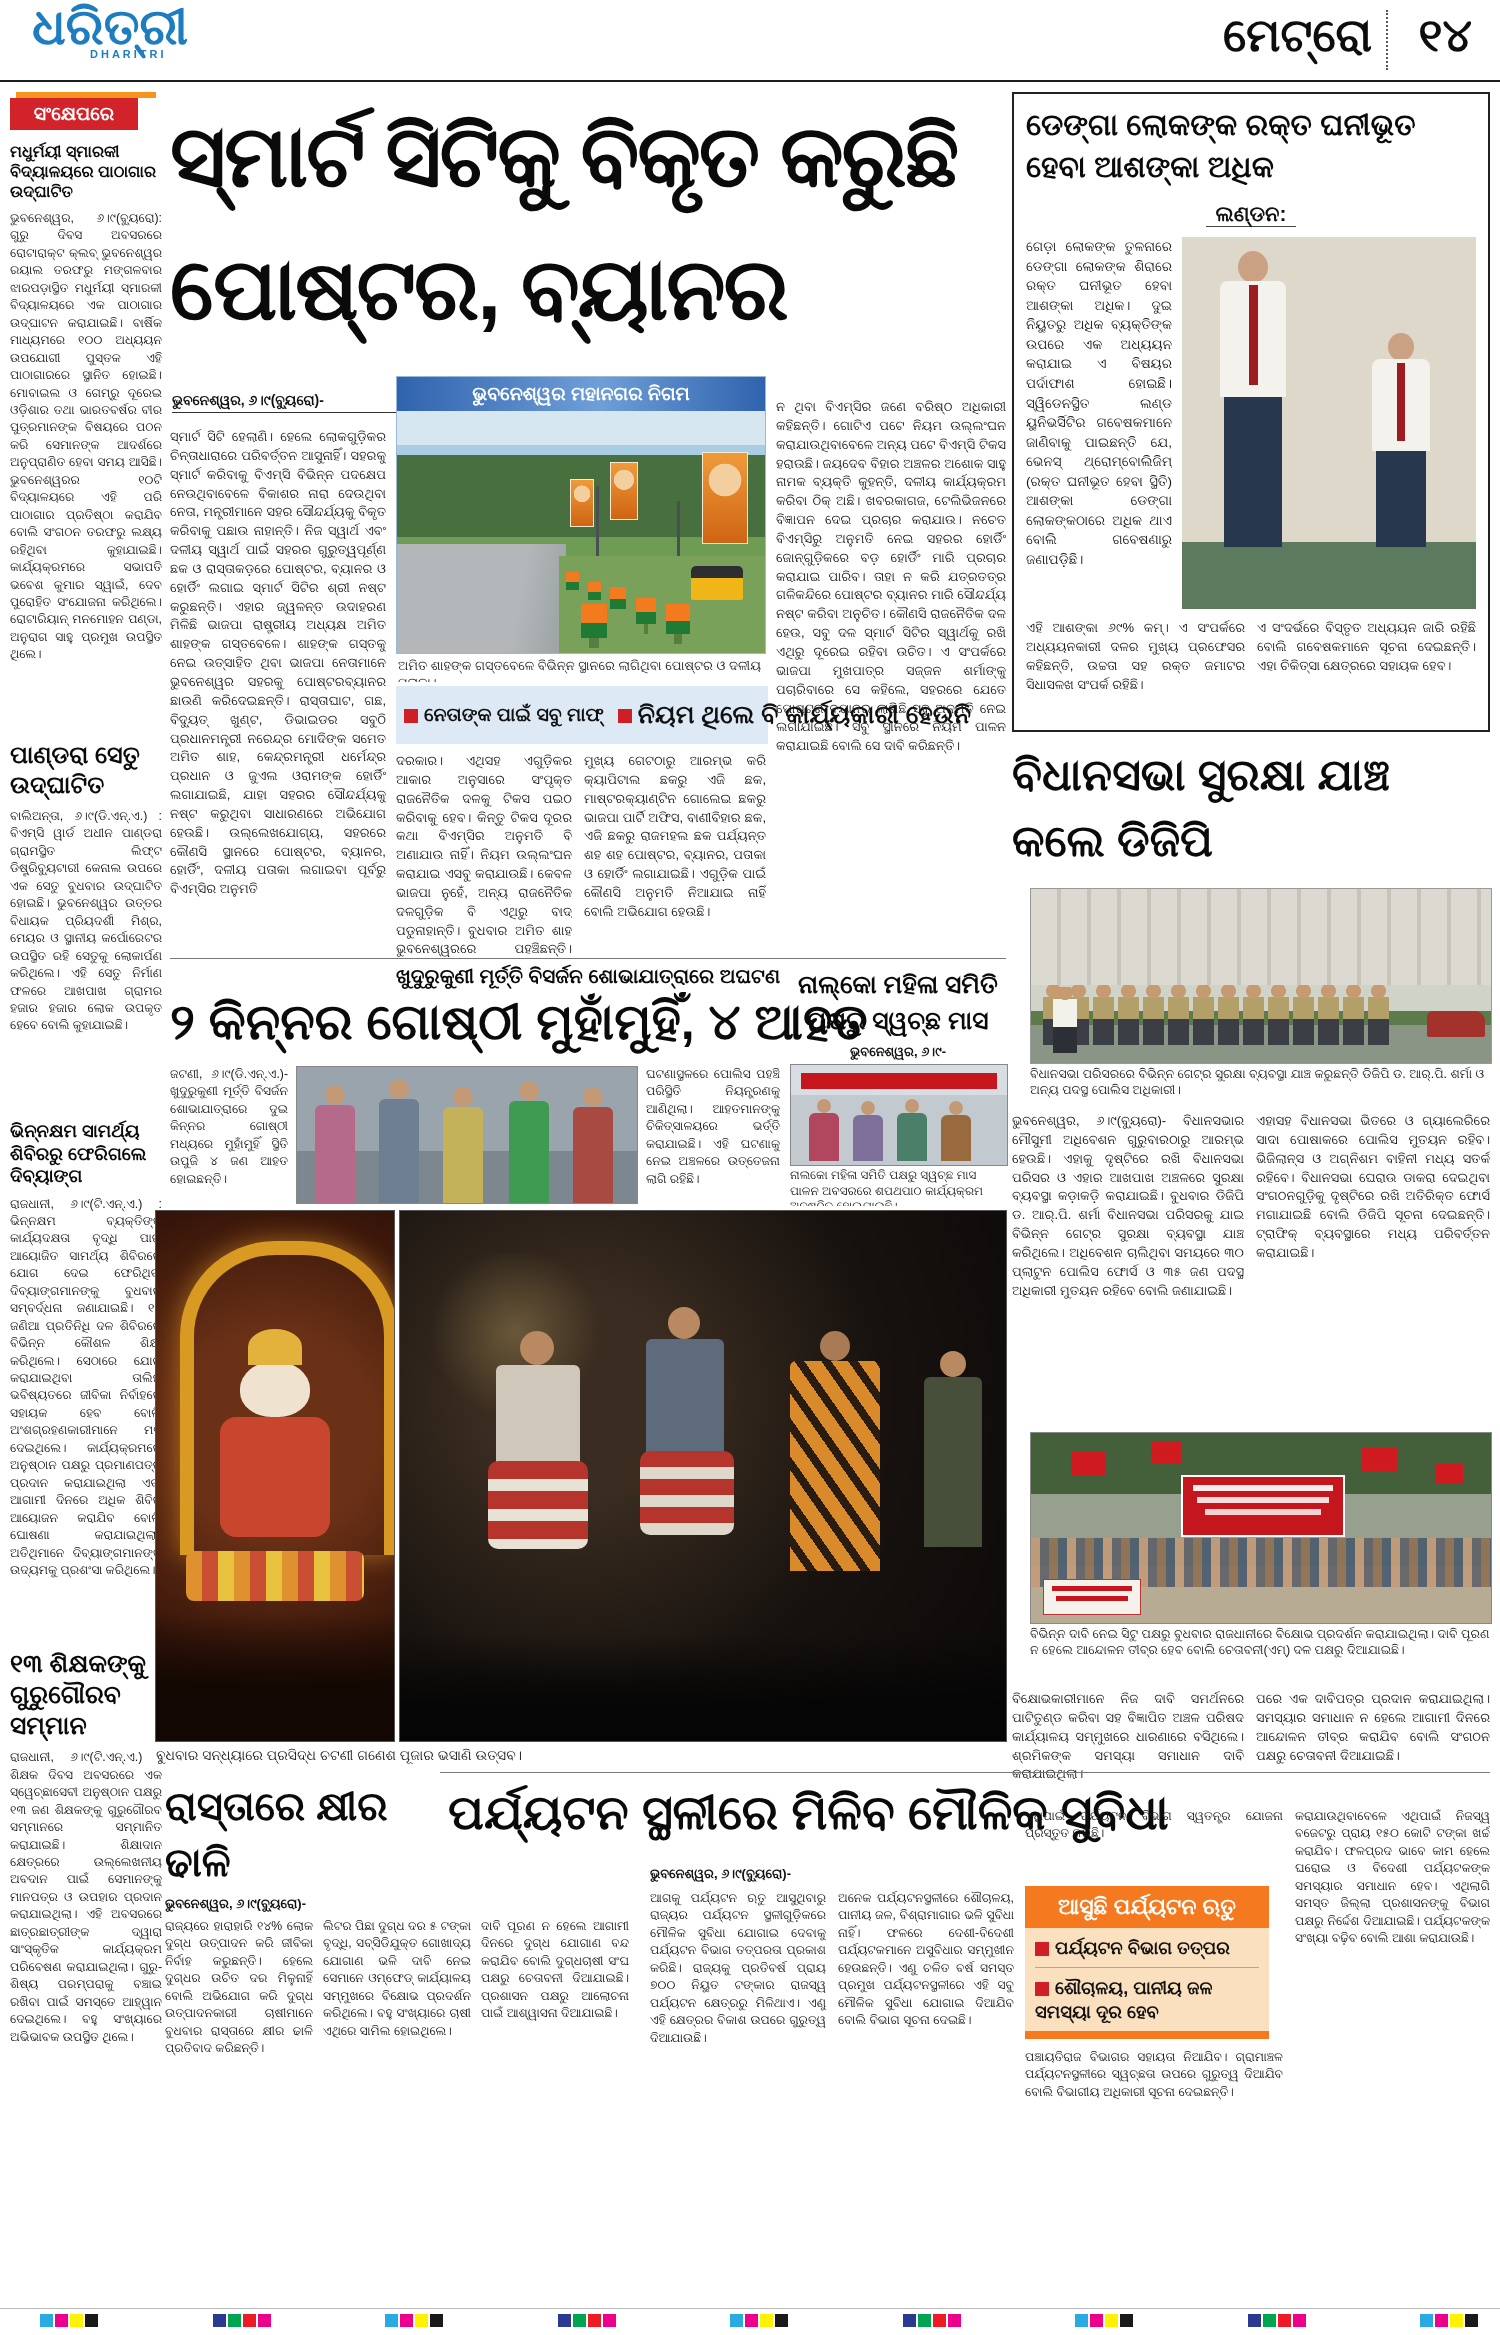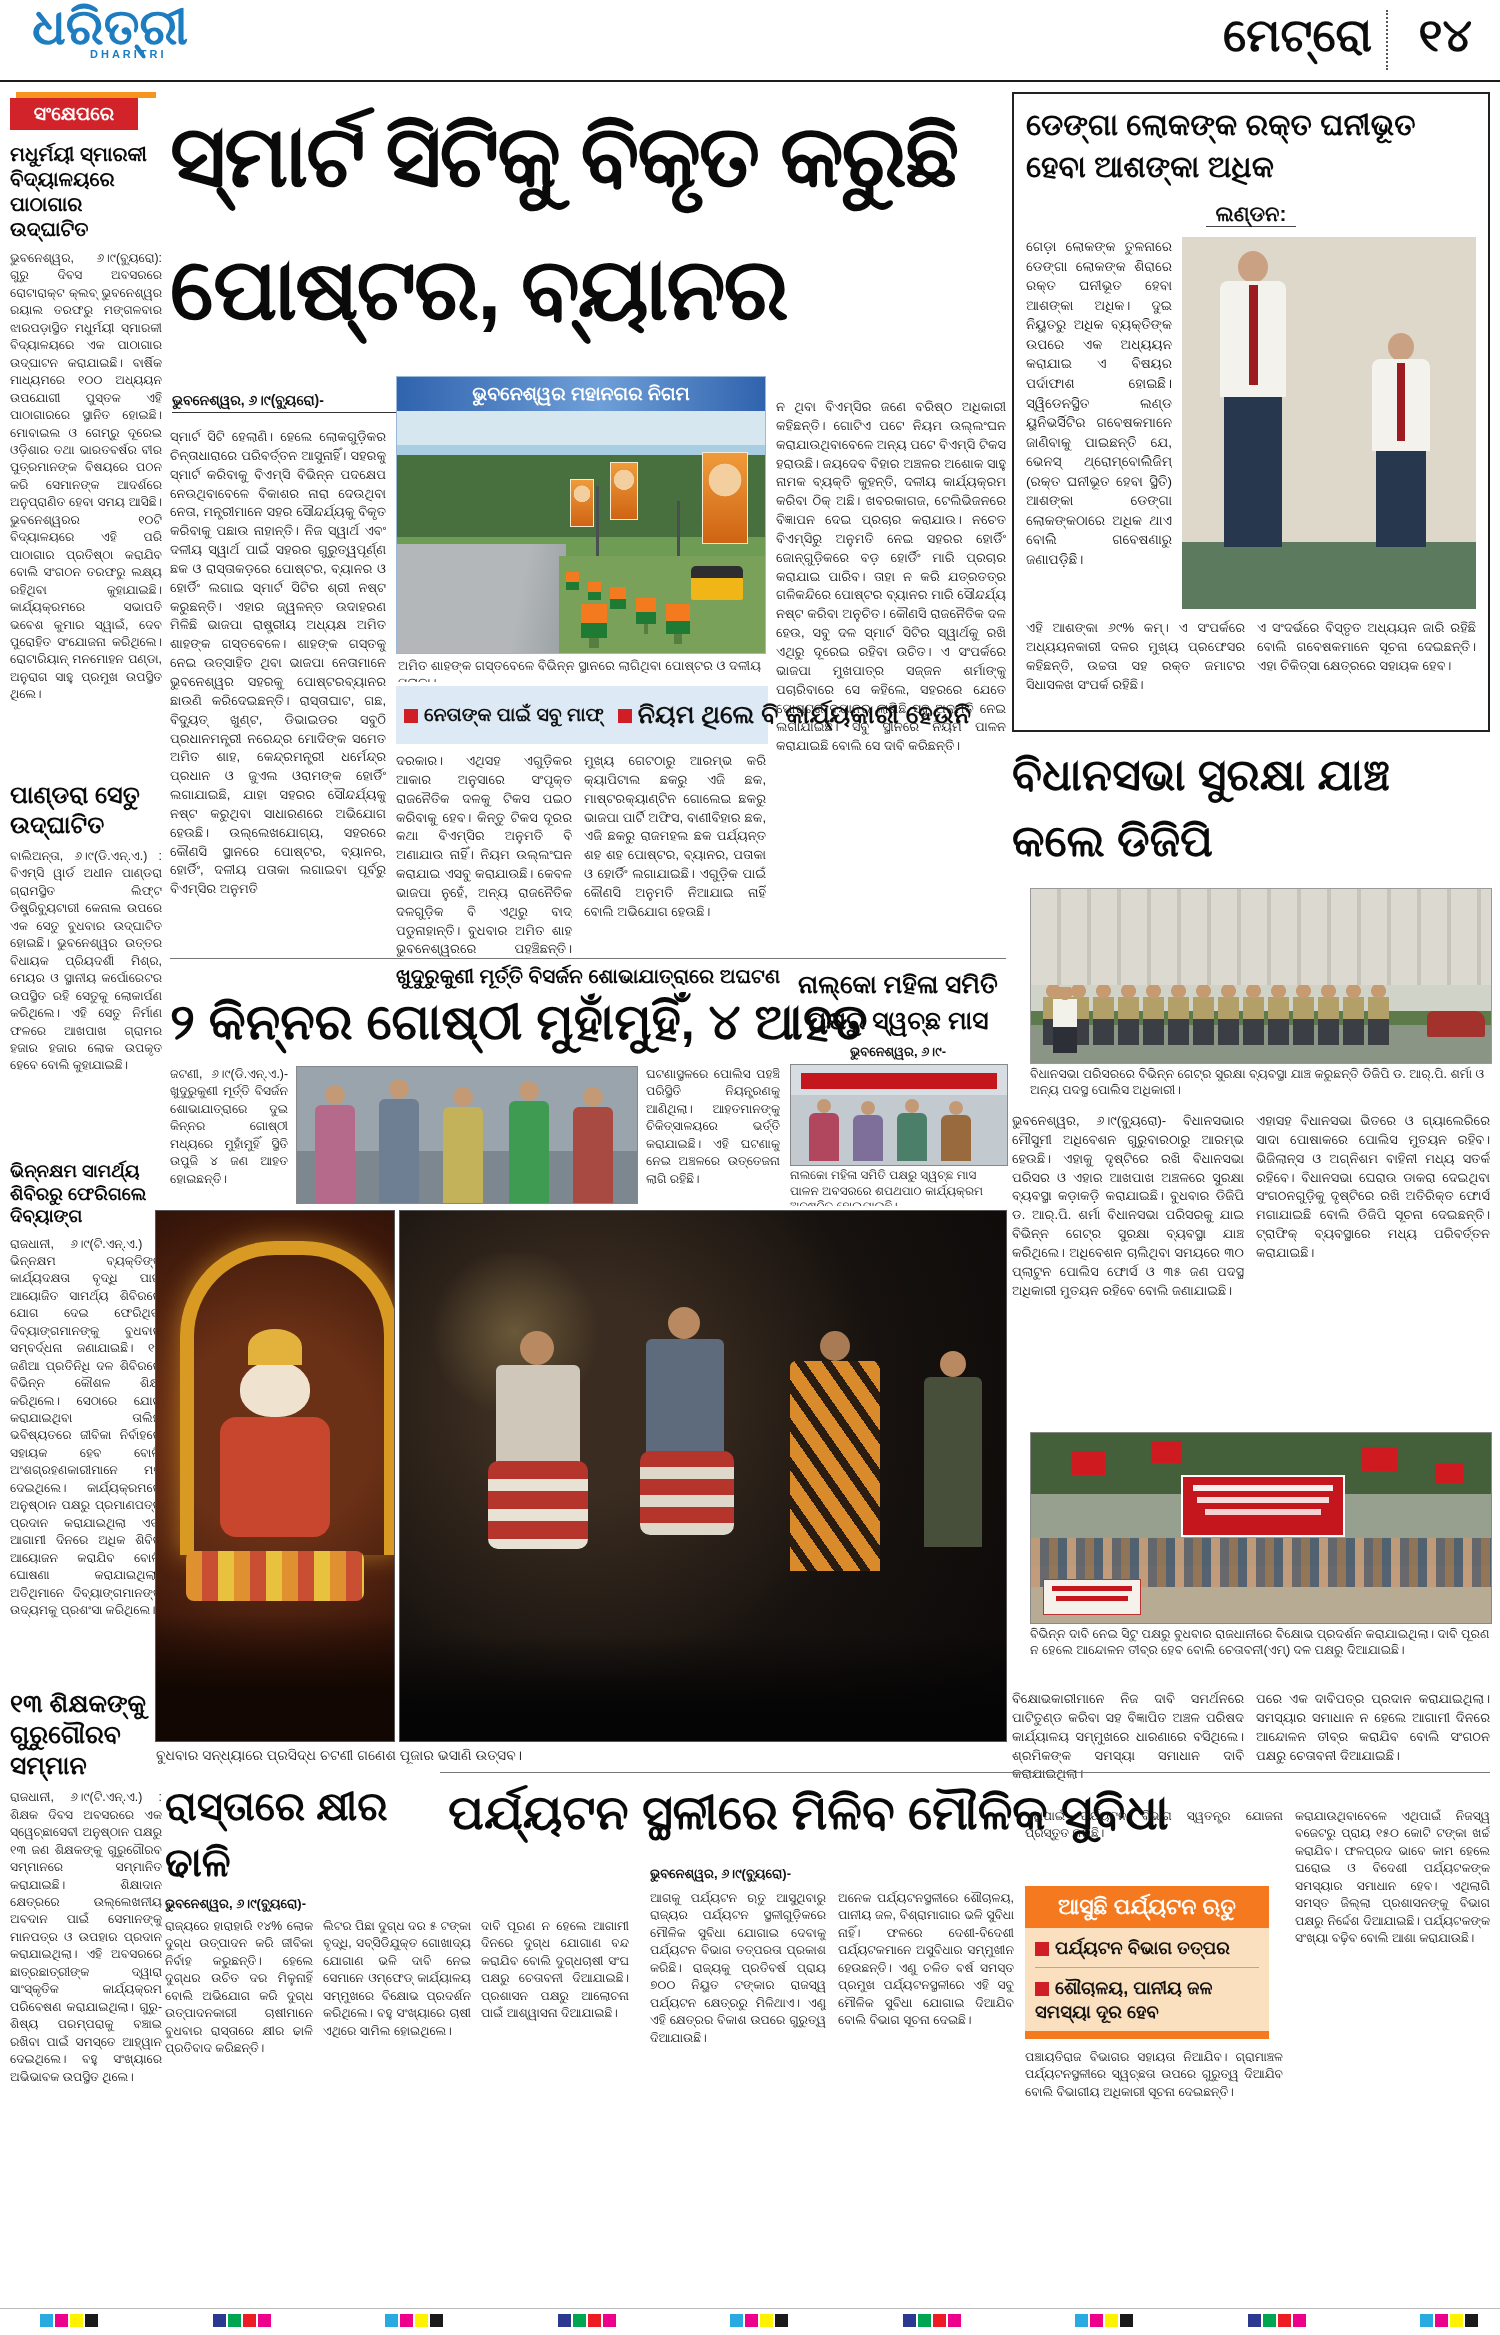--- a/index.html
+++ b/index.html
@@ -43,21 +43,21 @@
   </div>
   <div class="abs rule" style="left:0;top:80px;width:1500px;height:2px;"></div>
   <div class="abs" style="right:128px;top:8px;font-size:46px;font-weight:bold;color:#0d0d0d;">ମେଟ୍ରୋ</div>
   <div class="abs dotline" style="right:112px;top:10px;height:60px;"></div>
   <div class="abs" style="right:28px;top:8px;font-size:46px;font-weight:bold;color:#0d0d0d;">୧୪</div>
 
   <div class="abs" style="left:10px;top:92px;width:152px;height:2200px;">
     <div style="height:6px;background:#f7941d;width:140px;margin-left:6px;"></div>
     <div style="background:#d2232a;color:#fff;font-weight:bold;font-size:19px;text-align:center;padding:5px 0;width:128px;">ସଂକ୍ଷେପରେ</div>
 
-    <div class="head" style="font-size:20px;margin-top:12px;">ମଧୁର୍ମୟୀ ସ୍ମାରକୀ ବିଦ୍ୟାଳୟରେ ପାଠାଗାର ଉଦ୍‌ଘାଟିତ</div>
+    <div class="head" style="font-size:16px;margin-top:12px;">ମଧୁର୍ମୟୀ ସ୍ମାରକୀ ବିଦ୍ୟାଳୟରେ ପାଠାଗାର ଉଦ୍‌ଘାଟିତ</div>
     <div class="bodytext small" style="height:520px;margin-top:8px;">ଭୁବନେଶ୍ୱର, ୬।୯(ବ୍ୟୁରୋ): ଗୁରୁ ଦିବସ ଅବସରରେ ରୋଟାରାକ୍ଟ କ୍ଲବ୍ ଭୁବନେଶ୍ୱର ରୟାଲ ତରଫରୁ ମଙ୍ଗଳବାର ଝାରପଡ଼ାସ୍ଥିତ ମଧୁର୍ମୟୀ ସ୍ମାରକୀ ବିଦ୍ୟାଳୟରେ ଏକ ପାଠାଗାର ଉଦ୍‌ଘାଟନ କରାଯାଇଛି। ବାର୍ଷିକ ମାଧ୍ୟମରେ ୧୦୦ ଅଧ୍ୟୟନ ଉପଯୋଗୀ ପୁସ୍ତକ ଏହି ପାଠାଗାରରେ ସ୍ଥାନିତ ହୋଇଛି। ମୋବାଇଲ ଓ ଗେମ୍‌ରୁ ଦୂରେଇ ଓଡ଼ିଶାର ତଥା ଭାରତବର୍ଷର ବୀର ପୁତ୍ରମାନଙ୍କ ବିଷୟରେ ପଠନ କରି ସେମାନଙ୍କ ଆଦର୍ଶରେ ଅନୁପ୍ରାଣିତ ହେବା ସମୟ ଆସିଛି। ଭୁବନେଶ୍ୱରର ୧୦ଟି ବିଦ୍ୟାଳୟରେ ଏହି ପରି ପାଠାଗାର ପ୍ରତିଷ୍ଠା କରାଯିବ ବୋଲି ସଂଗଠନ ତରଫରୁ ଲକ୍ଷ୍ୟ ରହିଥିବା କୁହାଯାଇଛି। କାର୍ଯ୍ୟକ୍ରମରେ ସଭାପତି ଭବେଶ କୁମାର ସ୍ୱାଇଁ, ଦେବ ପୁରୋହିତ ସଂଯୋଜନା କରିଥିଲେ। ରୋଟାରିୟାନ୍ ମନମୋହନ ପଣ୍ଡା, ଅନୁରାଗ ସାହୁ ପ୍ରମୁଖ ଉପସ୍ଥିତ ଥିଲେ।</div>
 
     <div class="head" style="font-size:24px;margin-top:10px;">ପାଣ୍ଡରା ସେତୁ ଉଦ୍‌ଘାଟିତ</div>
     <div class="bodytext small" style="height:300px;margin-top:8px;">ବାଲିଅନ୍ତା, ୬।୯(ଡି.ଏନ୍.ଏ.) : ବିଏମ୍‌ସି ୱାର୍ଡ ଅଧୀନ ପାଣ୍ଡରା ଗ୍ରାମସ୍ଥିତ ଲିଫ୍ଟ ଡିଷ୍ଟ୍ରିବ୍ୟୁଟାରୀ କେନାଲ ଉପରେ ଏକ ସେତୁ ବୁଧବାର ଉଦ୍‌ଘାଟିତ ହୋଇଛି। ଭୁବନେଶ୍ୱର ଉତ୍ତର ବିଧାୟକ ପ୍ରିୟଦର୍ଶୀ ମିଶ୍ର, ମେୟର ଓ ସ୍ଥାନୀୟ କର୍ପୋରେଟର ଉପସ୍ଥିତ ରହି ସେତୁକୁ ଲୋକାର୍ପଣ କରିଥିଲେ। ଏହି ସେତୁ ନିର୍ମାଣ ଫଳରେ ଆଖପାଖ ଗ୍ରାମର ହଜାର ହଜାର ଲୋକ ଉପକୃତ ହେବେ ବୋଲି କୁହାଯାଇଛି।</div>
 
     <div class="head" style="font-size:18px;margin-top:12px;">ଭିନ୍ନକ୍ଷମ ସାମର୍ଥ୍ୟ ଶିବିରରୁ ଫେରିଗଲେ ଦିବ୍ୟାଙ୍ଗ</div>
     <div class="bodytext small" style="height:440px;margin-top:8px;">ରାଜଧାନୀ, ୬।୯(ଟି.ଏନ୍.ଏ.) : ଭିନ୍ନକ୍ଷମ ବ୍ୟକ୍ତିଙ୍କ କାର୍ଯ୍ୟଦକ୍ଷତା ବୃଦ୍ଧି ପାଇଁ ଆୟୋଜିତ ସାମର୍ଥ୍ୟ ଶିବିରରେ ଯୋଗ ଦେଇ ଫେରିଥିବା ଦିବ୍ୟାଙ୍ଗମାନଙ୍କୁ ବୁଧବାର ସମ୍ବର୍ଦ୍ଧନା ଜଣାଯାଇଛି। ୧୫ ଜଣିଆ ପ୍ରତିନିଧି ଦଳ ଶିବିରରେ ବିଭିନ୍ନ କୌଶଳ ଶିକ୍ଷା କରିଥିଲେ। ସେଠାରେ ଯୋଗ କରାଯାଇଥିବା ତାଲିମ ଭବିଷ୍ୟତରେ ଜୀବିକା ନିର୍ବାହରେ ସହାୟକ ହେବ ବୋଲି ଅଂଶଗ୍ରହଣକାରୀମାନେ ମତ ଦେଇଥିଲେ। କାର୍ଯ୍ୟକ୍ରମରେ ଅନୁଷ୍ଠାନ ପକ୍ଷରୁ ପ୍ରମାଣପତ୍ର ପ୍ରଦାନ କରାଯାଇଥିଲା ଏବଂ ଆଗାମୀ ଦିନରେ ଅଧିକ ଶିବିର ଆୟୋଜନ କରାଯିବ ବୋଲି ଘୋଷଣା କରାଯାଇଥିଲା। ଅତିଥିମାନେ ଦିବ୍ୟାଙ୍ଗମାନଙ୍କ ଉଦ୍ୟମକୁ ପ୍ରଶଂସା କରିଥିଲେ।</div>
 
     <div class="head" style="font-size:25px;margin-top:12px;">୧୩ ଶିକ୍ଷକଙ୍କୁ ଗୁରୁଗୌରବ ସମ୍ମାନ</div>
     <div class="bodytext small" style="height:560px;margin-top:8px;">ରାଜଧାନୀ, ୬।୯(ଟି.ଏନ୍.ଏ.) : ଶିକ୍ଷକ ଦିବସ ଅବସରରେ ଏକ ସ୍ୱେଚ୍ଛାସେବୀ ଅନୁଷ୍ଠାନ ପକ୍ଷରୁ ୧୩ ଜଣ ଶିକ୍ଷକଙ୍କୁ ଗୁରୁଗୌରବ ସମ୍ମାନରେ ସମ୍ମାନିତ କରାଯାଇଛି। ଶିକ୍ଷାଦାନ କ୍ଷେତ୍ରରେ ଉଲ୍ଲେଖନୀୟ ଅବଦାନ ପାଇଁ ସେମାନଙ୍କୁ ମାନପତ୍ର ଓ ଉପହାର ପ୍ରଦାନ କରାଯାଇଥିଲା। ଏହି ଅବସରରେ ଛାତ୍ରଛାତ୍ରୀଙ୍କ ଦ୍ୱାରା ସାଂସ୍କୃତିକ କାର୍ଯ୍ୟକ୍ରମ ପରିବେଷଣ କରାଯାଇଥିଲା। ଗୁରୁ-ଶିଷ୍ୟ ପରମ୍ପରାକୁ ବଞ୍ଚାଇ ରଖିବା ପାଇଁ ସମସ୍ତେ ଆହ୍ୱାନ ଦେଇଥିଲେ। ବହୁ ସଂଖ୍ୟାରେ ଅଭିଭାବକ ଉପସ୍ଥିତ ଥିଲେ।</div>

